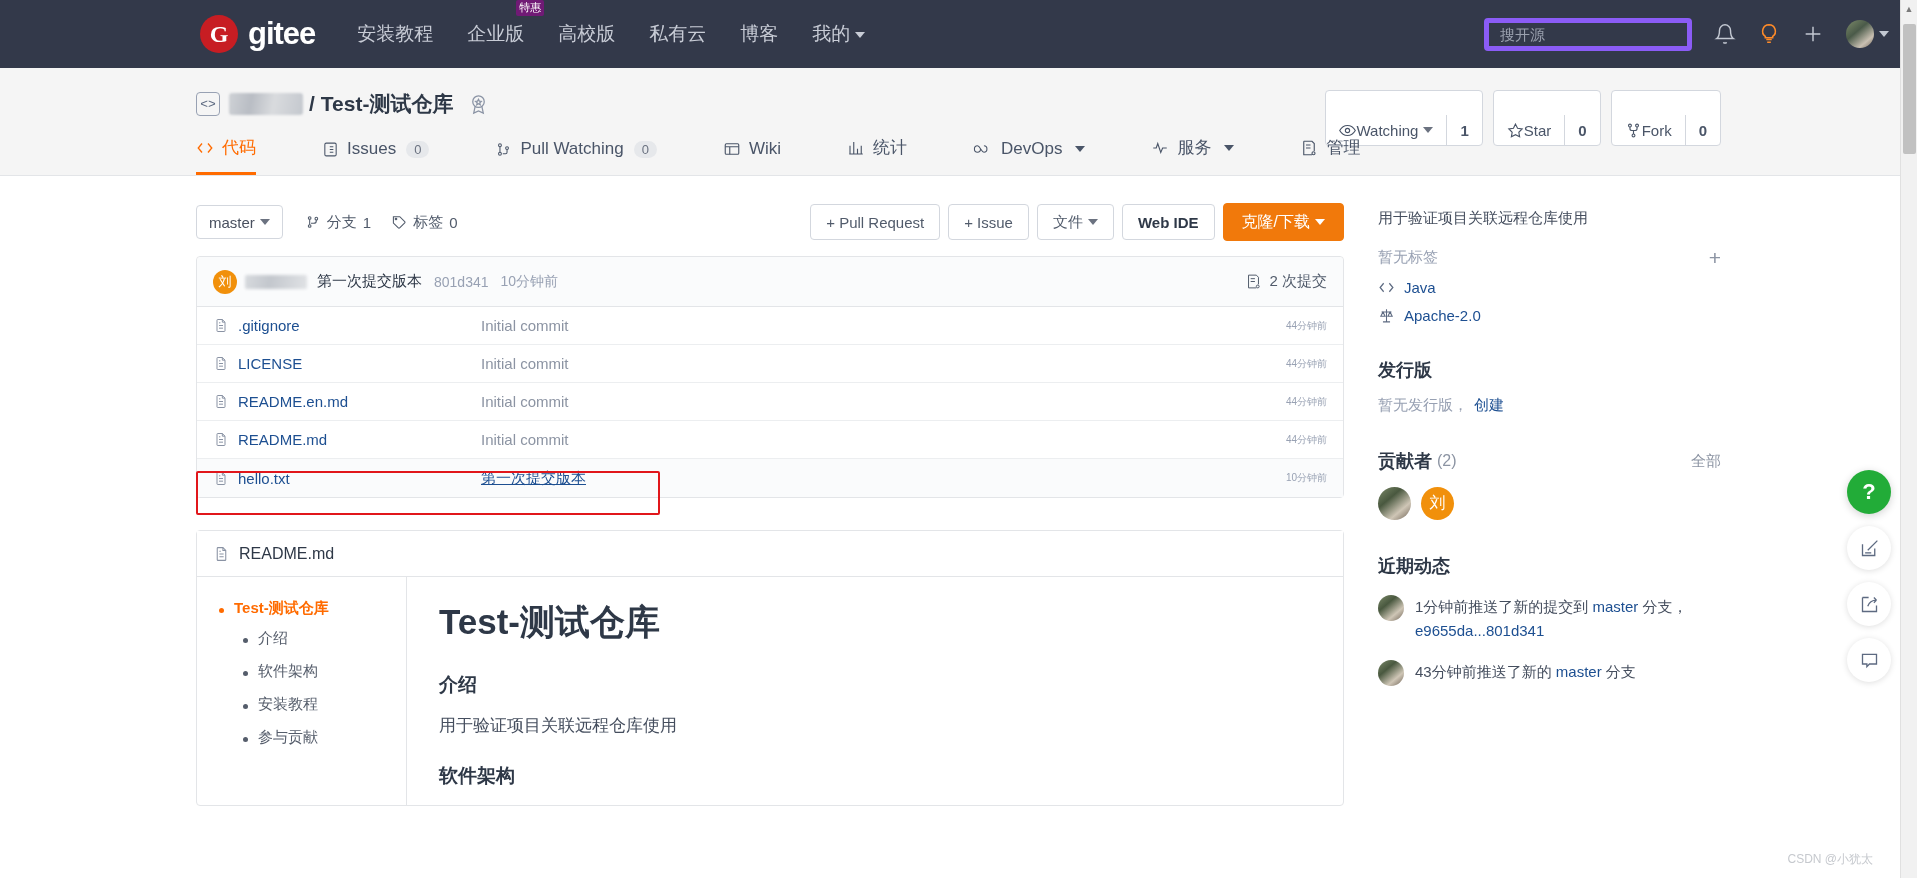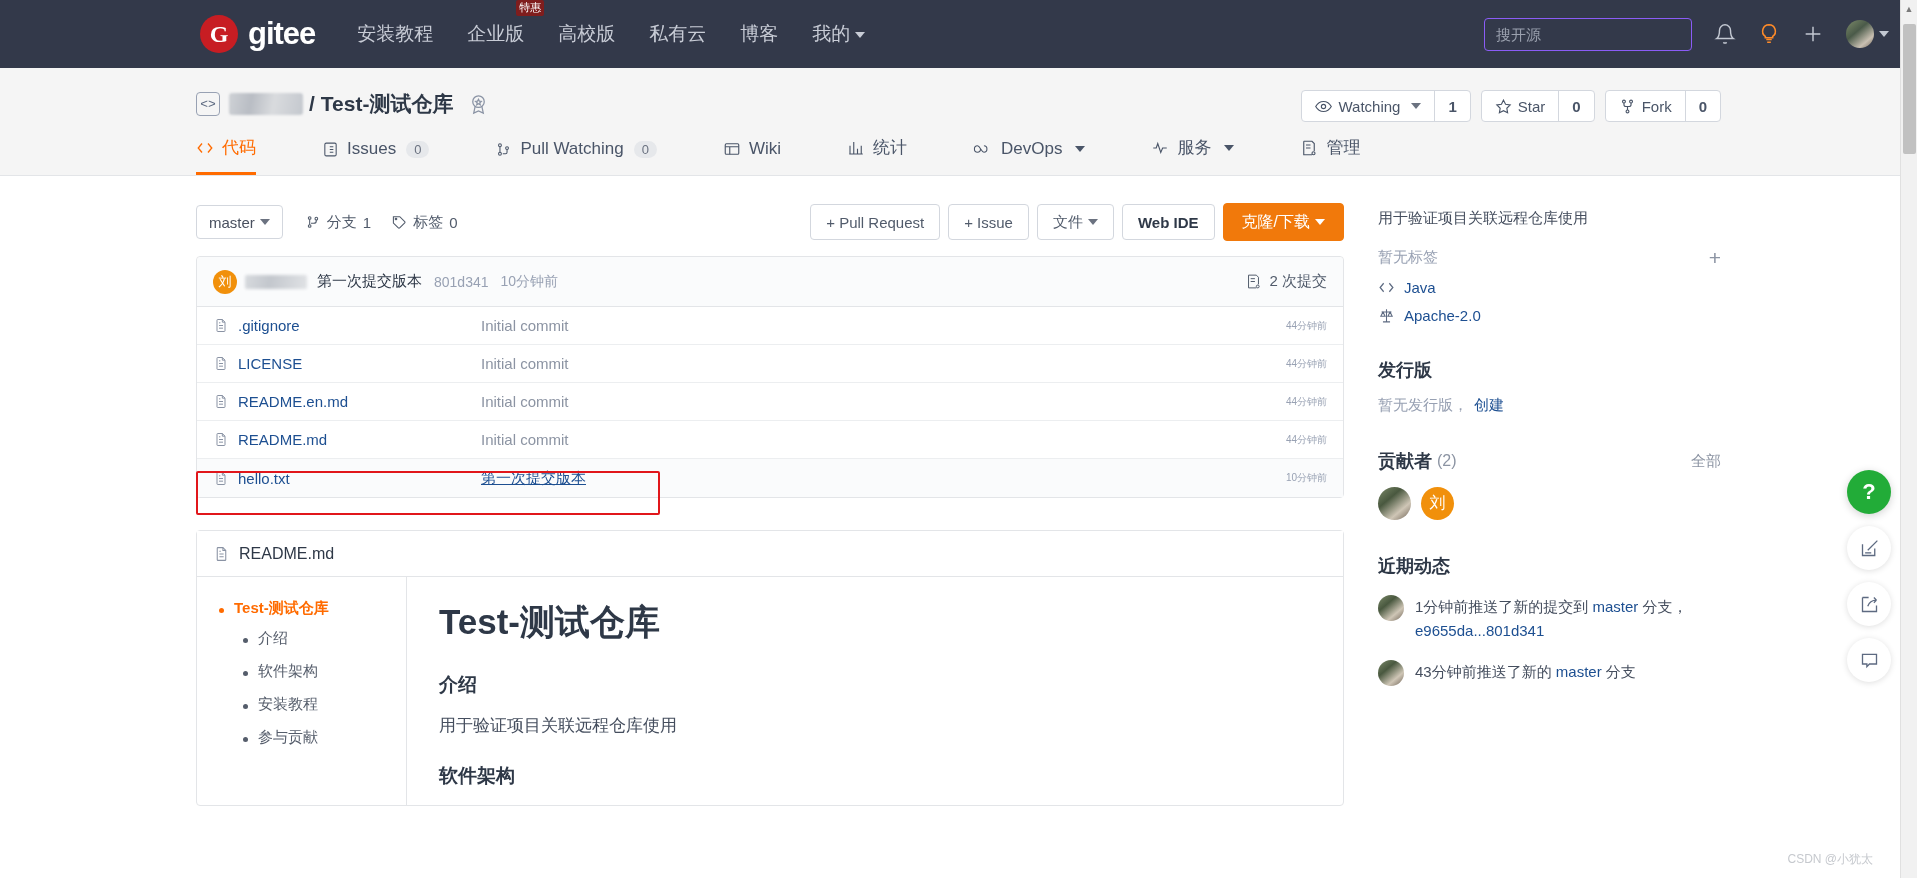--- a/index.html
+++ b/index.html
@@ -23,32 +23,32 @@
     color:#fff;font-weight:bold;font-size:24px;font-family:"Liberation Serif",serif;
   }
   .logo-text{ color:#fff; font-size:31px; font-weight:bold; letter-spacing:-1px;text-align:right;}
   .navlinks{ display:flex; align-items:center; gap:30px; }
   .navlink{
     color:#c8ccd6; font-size:19px; text-decoration:none; position:relative;
     padding:4px 2px; white-space:nowrap; cursor:pointer;
   }
   .badge-hot{
     position:absolute; top:-17px; right:-18px;
-    background:#7f1d1d; color:#fff; font-size:11px;
+    background:#701a75; color:#fff; font-size:11px;
     padding:1px 3px; border-radius:2px; line-height:1.25; white-space:nowrap;
   }
   .caret{ display:inline-block; width:0;height:0;
     border-left:5px solid transparent;border-right:5px solid transparent;
     border-top:6px solid currentColor; margin-left:5px; vertical-align:middle;}
   .nav-right{
     position:absolute; right:28px; top:0; height:68px;
     display:flex; align-items:center; gap:22px;
   }
   .nav-search{
-    width:208px;height:33px;border:1px solid #8b5cf6;border-radius:4px;
+    width:208px;height:33px;border:5px solid #8b5cf6;border-radius:4px;
     background:transparent;color:#aab0bd;font-size:15px;padding:0 11px;
     font-family:"Liberation Sans",sans-serif; outline:none;
   }
   .nav-search::placeholder{ color:#9aa0ae; }
   .nicon{ color:#c3c8d2; cursor:pointer; display:flex; align-items:center;}
   .nicon.bulb{ color:#ff8b28; }
   .avatar-sm{
     width:28px;height:28px;border-radius:50%;
     background:linear-gradient(140deg,#7d8b6a 0%,#4a5a49 40%,#c9c0b2 75%,#6b5f52 100%);
     display:inline-block;
@@ -66,22 +66,22 @@
   .owner-redact{
     display:inline-block;width:74px;height:22px;border-radius:3px;
     background:linear-gradient(100deg,#cfd2d6 0%,#b9bdc4 30%,#d9dbde 60%,#c4c8ce 100%);
     filter:blur(1.2px); margin-right:6px; vertical-align:middle;
   }
   .repo-slash{ font-size:21px;font-weight:bold;color:#2e3847;margin:0 6px 0 0;}
   .repo-name{ font-size:21px;font-weight:bold;color:#2e3847;}
   .medal-icon{ margin-left:14px;color:#8a93a4;display:inline-flex;}
   .repo-actions{ position:absolute; right:0; top:22px; display:flex; gap:10px;}
   .btn-group{ display:flex; border:1px solid #d3d7de; border-radius:4px; overflow:hidden; background:#fff;}
-  .btn-group > div{ padding:0 13px;height:30px;display:flex;align-items:center;gap:6px;
-    font-size:15px;color:#4a5costant;color:#4a5568;cursor:pointer;}
+  .btn-group > div{ padding:0 13px;height:30px;display:flex;align-items:center;gap:0;
+    font-size:15px;color:#4a5costant;color:#4a5568;cursor:pointer;margin-top:24px;}
   .bg-main{ color:#515b6b; }
   .bg-count{ border-left:1px solid #d3d7de; font-weight:bold; color:#2e3847; }
 
   
   .tabs{ display:flex; align-items:flex-end; gap:0; }
   .tab{
     display:flex;align-items:center;gap:8px;
     padding:0 0 13px 0; margin-right:66px;
     font-size:17px;color:#4a5568;cursor:pointer;border-bottom:3px solid transparent;
     position:relative; white-space:nowrap;

